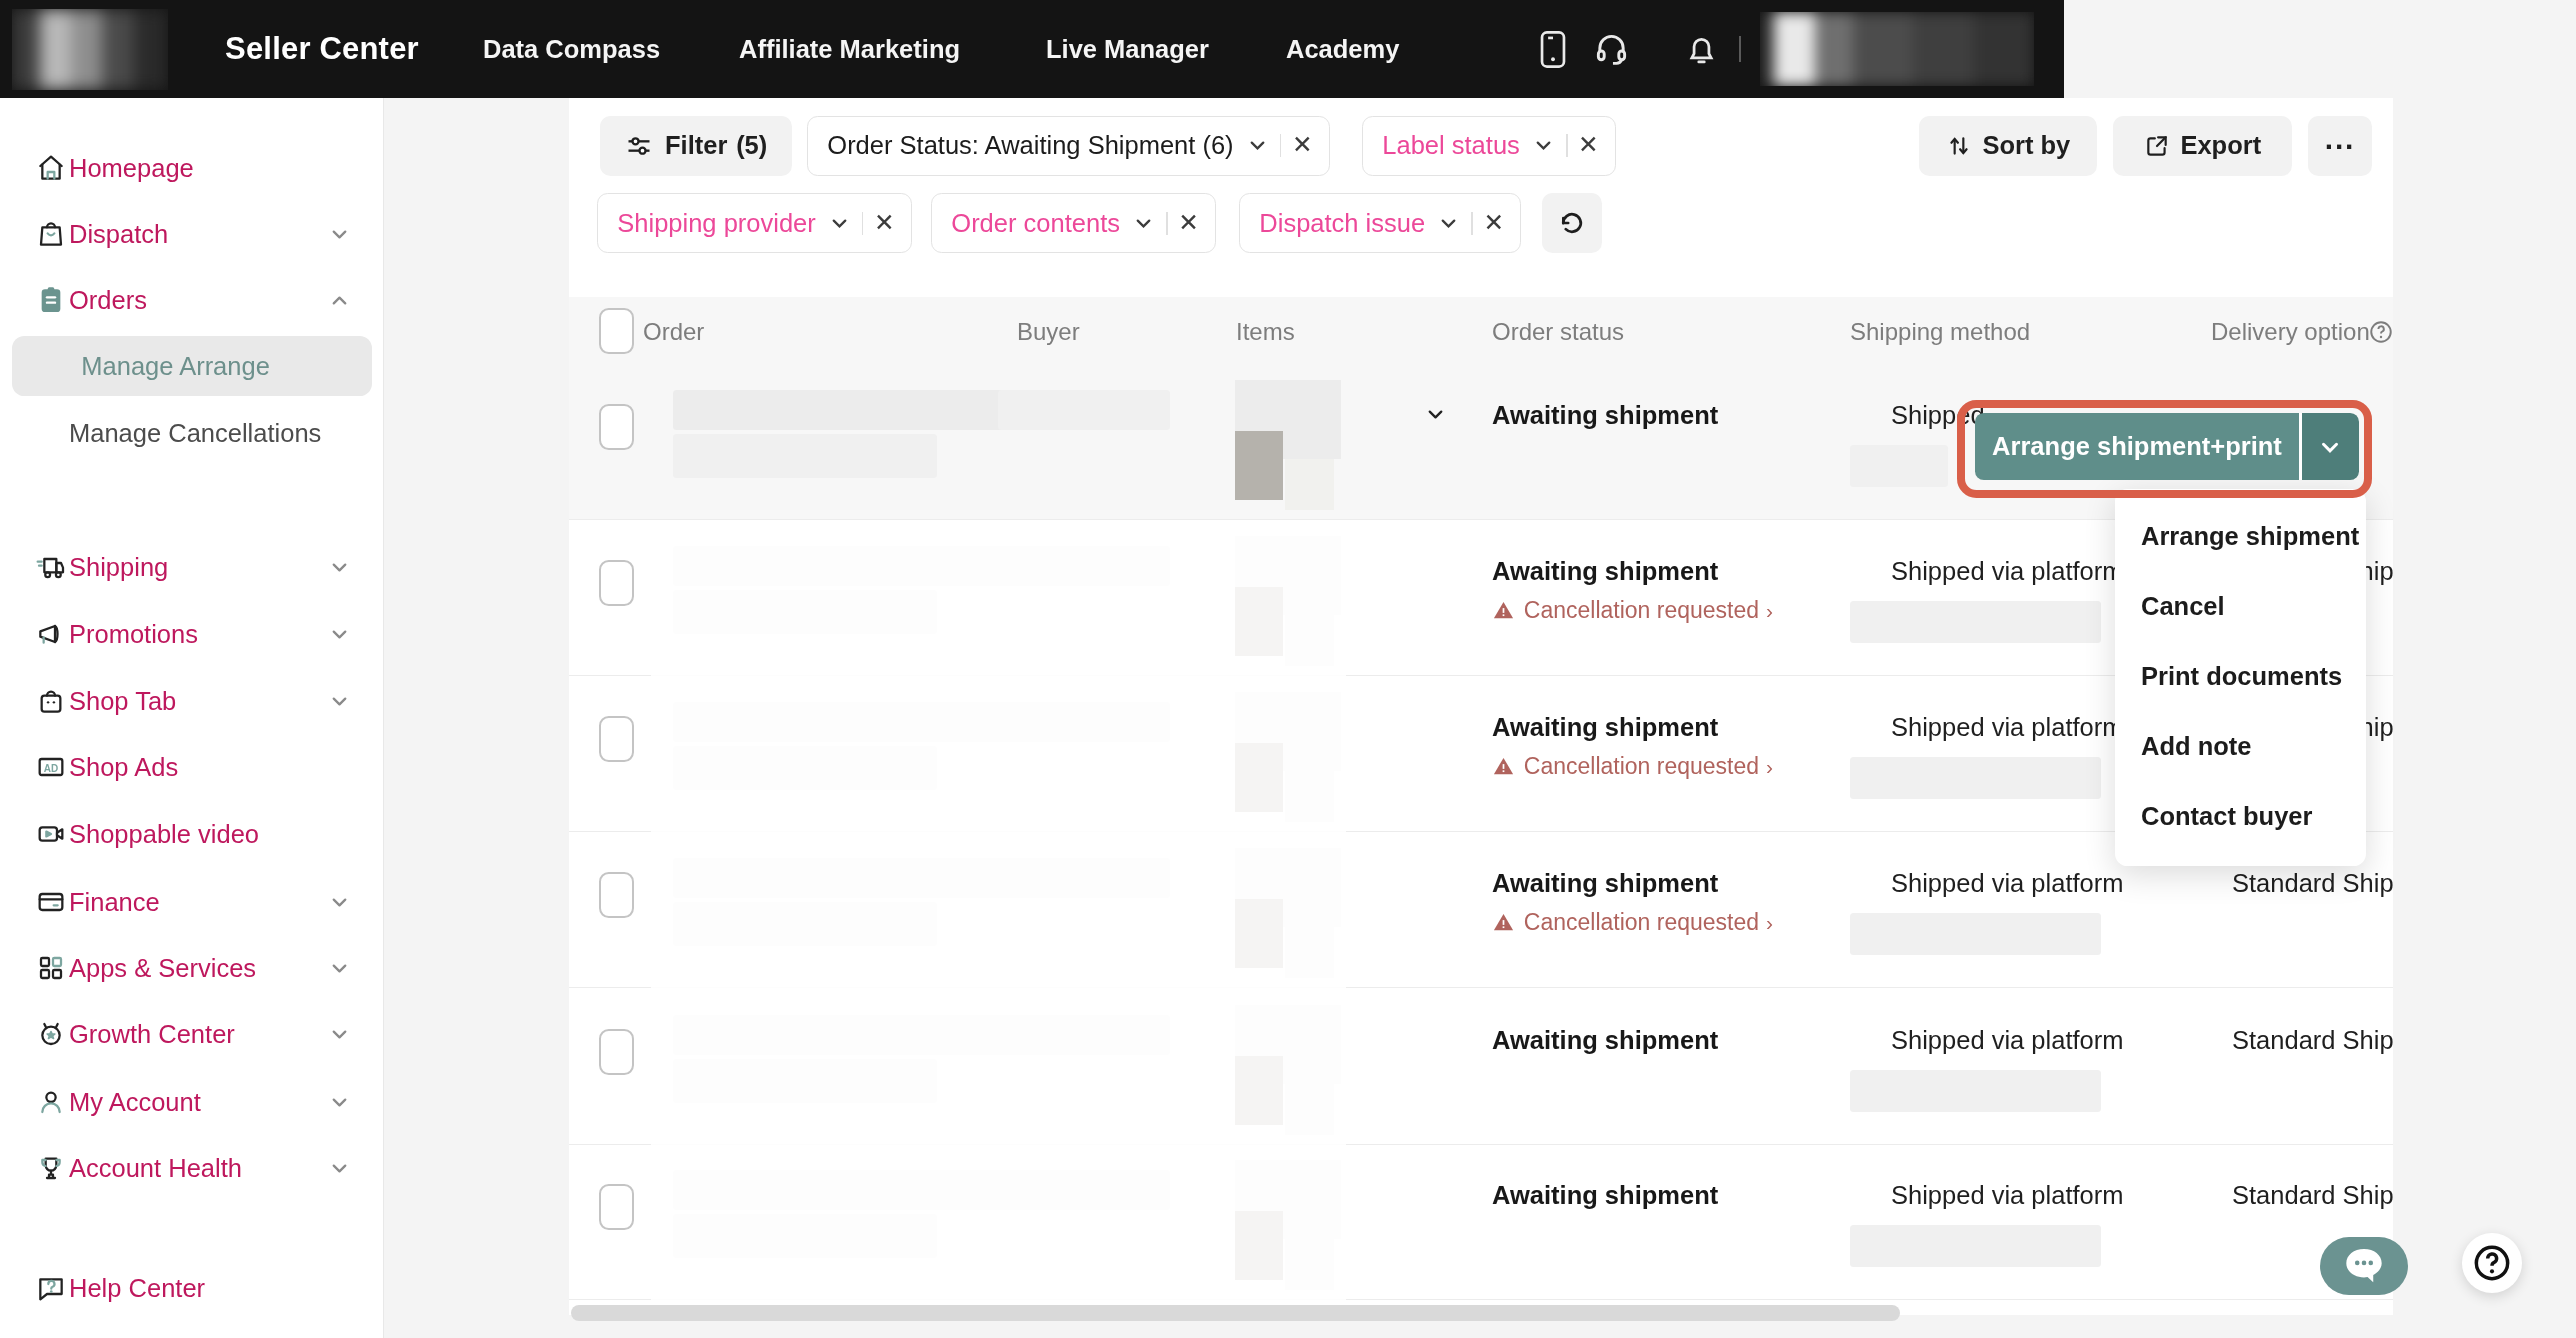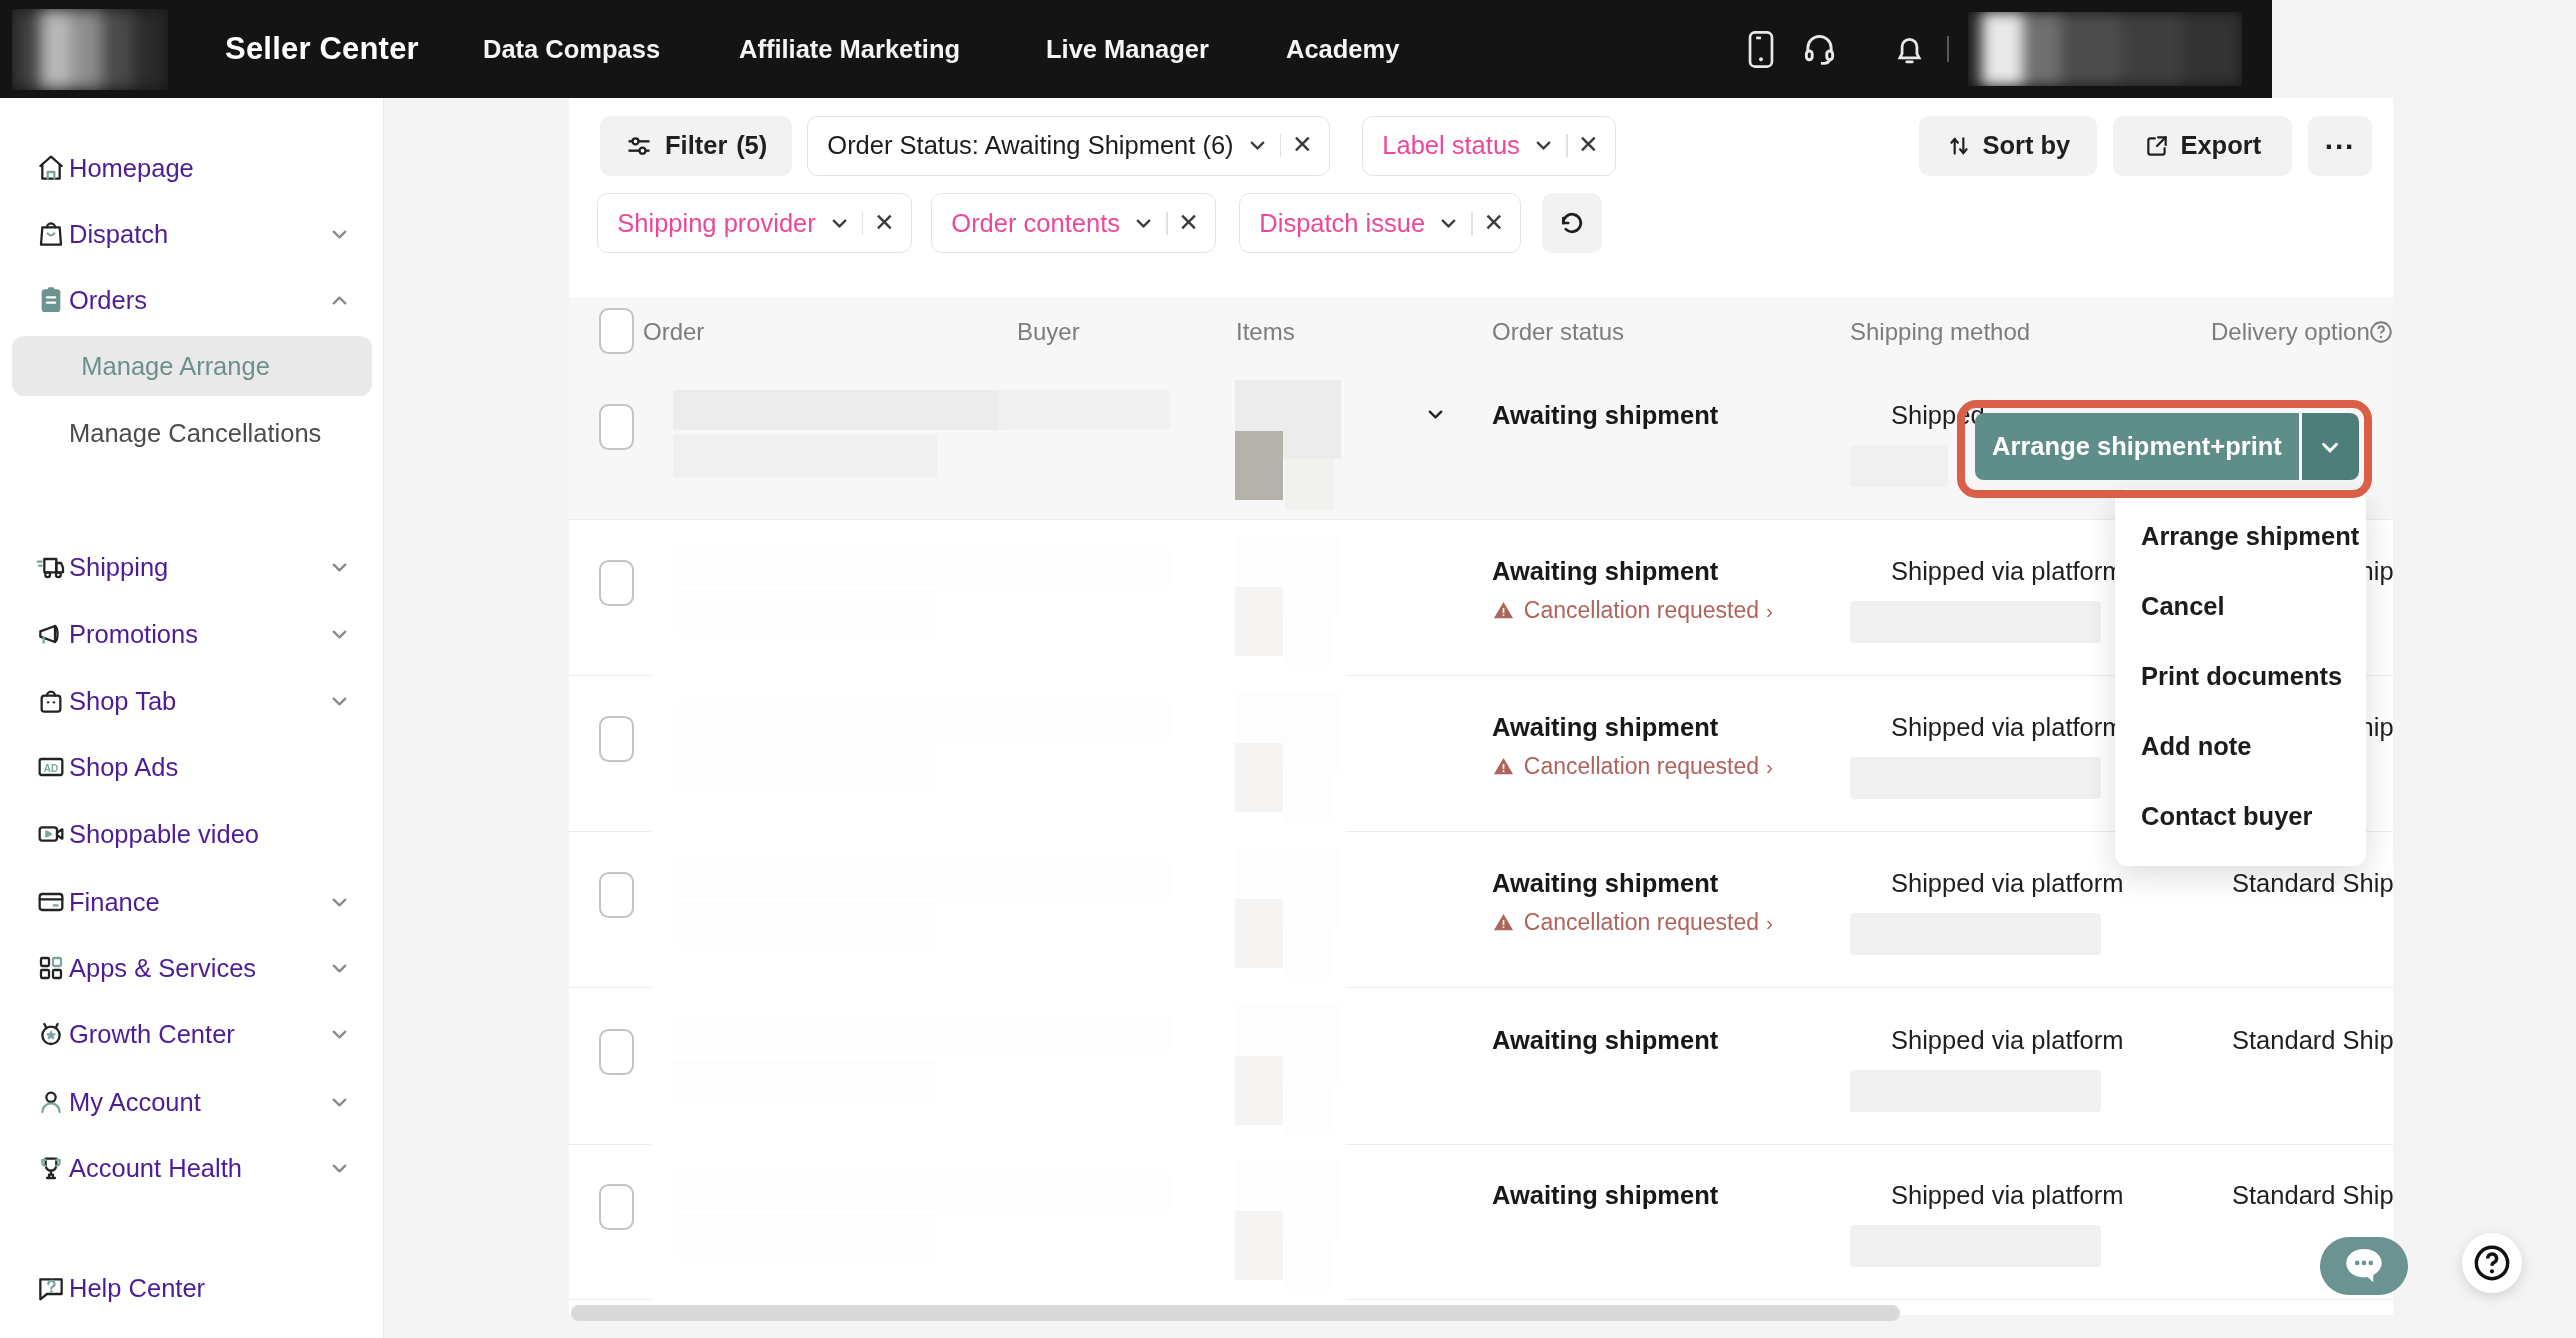--- a/index.html
+++ b/index.html
@@ -1,21 +1,21 @@
 <!DOCTYPE html>
 <html style="font-size:14px"><head>
 <meta charset="utf-8">
 <style>
   * { margin:0; padding:0; box-sizing:border-box; }
   html,body { width:2576px; height:1338px; overflow:hidden; background:#f4f4f4;
     font-family:"Liberation Sans", sans-serif; color:#1f1f1f; }
   #app { position:relative; width:2576px; height:1338px; }
 
   
-  .topnav { position:absolute; left:0; top:0; width:2272px; height:98px; background:#141414; z-index:60; }
+  .topnav { position:absolute; left:0; top:0; width:2064px; height:98px; background:#141414; z-index:60; }
   .brand-logo { position:absolute; left:12.3px; top:8.8px; width:156px; height:81px; overflow:hidden; }
   .brand-logo .mosaic { width:100%; height:100%;
     background:
       linear-gradient(90deg,#3c3c3c 0 18%, #b9b9b9 18% 38%, #8e8e8e 38% 58%, #4a4a4a 58% 78%, #2a2a2a 78%);
     filter:blur(8px); }
   .brand-title { position:absolute; left:225px; top:0; height:98px; display:flex; align-items:center;
     font-size:31px; font-weight:700; color:#fff; letter-spacing:0.2px; }
   .nav-item { position:absolute; top:0; height:98px; display:flex; align-items:center;
     font-size:25.5px; font-weight:600; color:#f5f5f5; cursor:pointer; }
   .topnav-icons { position:absolute; right:0; top:0; height:98px; display:flex; align-items:center; }
@@ -24,21 +24,21 @@
   .user-blur { width:274px; height:74px; margin:0 30px 0 10.6px; overflow:hidden; position:relative; }
   .user-blur .mosaic { width:100%; height:100%;
     background: linear-gradient(90deg,#2f2f2f 0 5%, #e9e9e9 5% 20%, #6f6f6f 20% 34%, #4c4c4c 34% 56%, #3f3f3f 56% 78%, #333 78%);
     filter:blur(7px); }
 
   
   .sidebar { position:absolute; left:0; top:98px; width:384px; height:1240px; background:#fff;
     border-right:1.8px solid #e8e8e8; z-index:40; }
   .side-item { position:absolute; left:0; width:384px; height:60px; display:flex; align-items:center; cursor:pointer; }
   .side-item .s-icon { position:absolute; left:33px; width:35px; height:35px; display:flex; align-items:center; justify-content:center; color:#1f1f1f; }
-  .side-item .s-label { position:absolute; left:69px; font-size:25.5px; color:#4c1d95; white-space:nowrap; }
+  .side-item .s-label { position:absolute; left:69px; font-size:25.5px; color:#be185d; white-space:nowrap; }
   .side-item .s-chev { position:absolute; right:33px; color:#8a8a8a; display:flex; }
   .side-item.sub .s-label { left:69px; color:#4c4c4c; }
   .side-item.active-pill { left:12.3px; width:360px; background:#e9e9e9; border-radius:12.3px; }
   .side-item.active-pill .s-label { color:#6d908c; }
 
   
   .card { position:absolute; left:569px; top:98px; width:1824px; height:1217px; background:#fff; overflow:hidden; z-index:10; }
 
   
   .gbtn { position:absolute; height:60px; background:#f2f2f2; border-radius:10.6px; display:flex;

